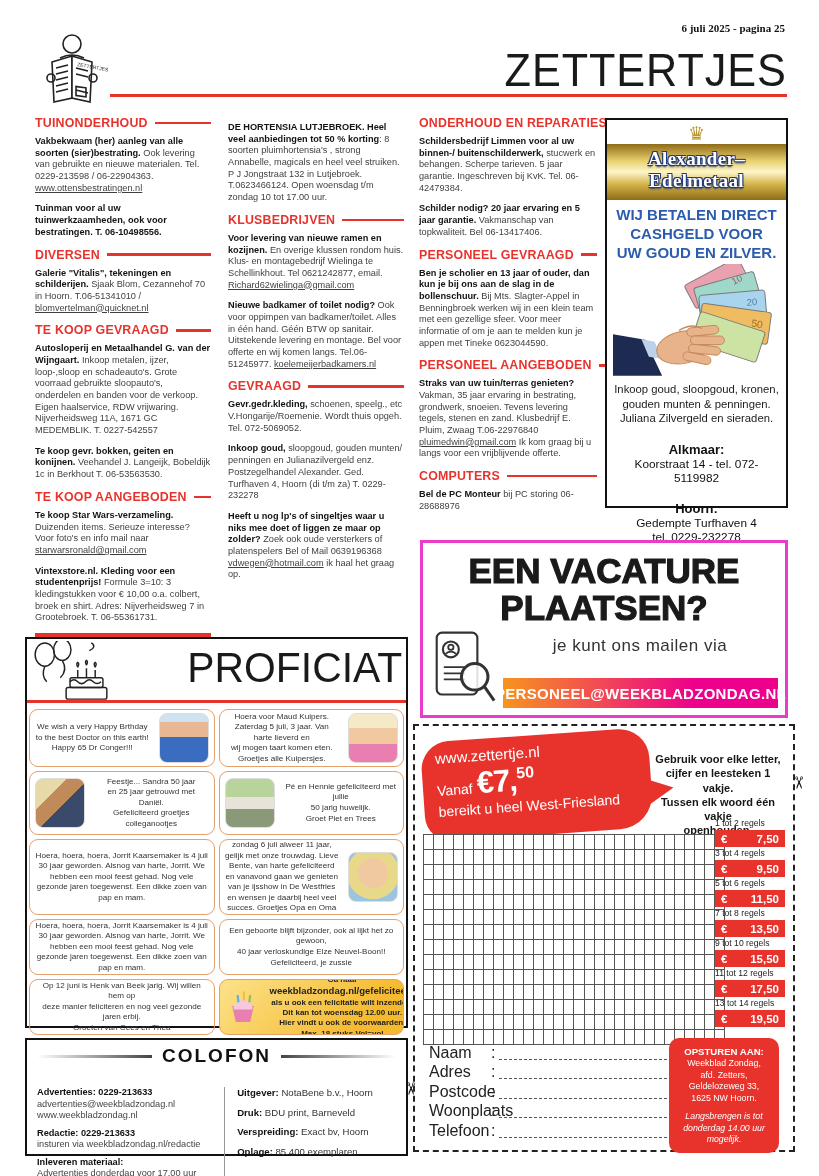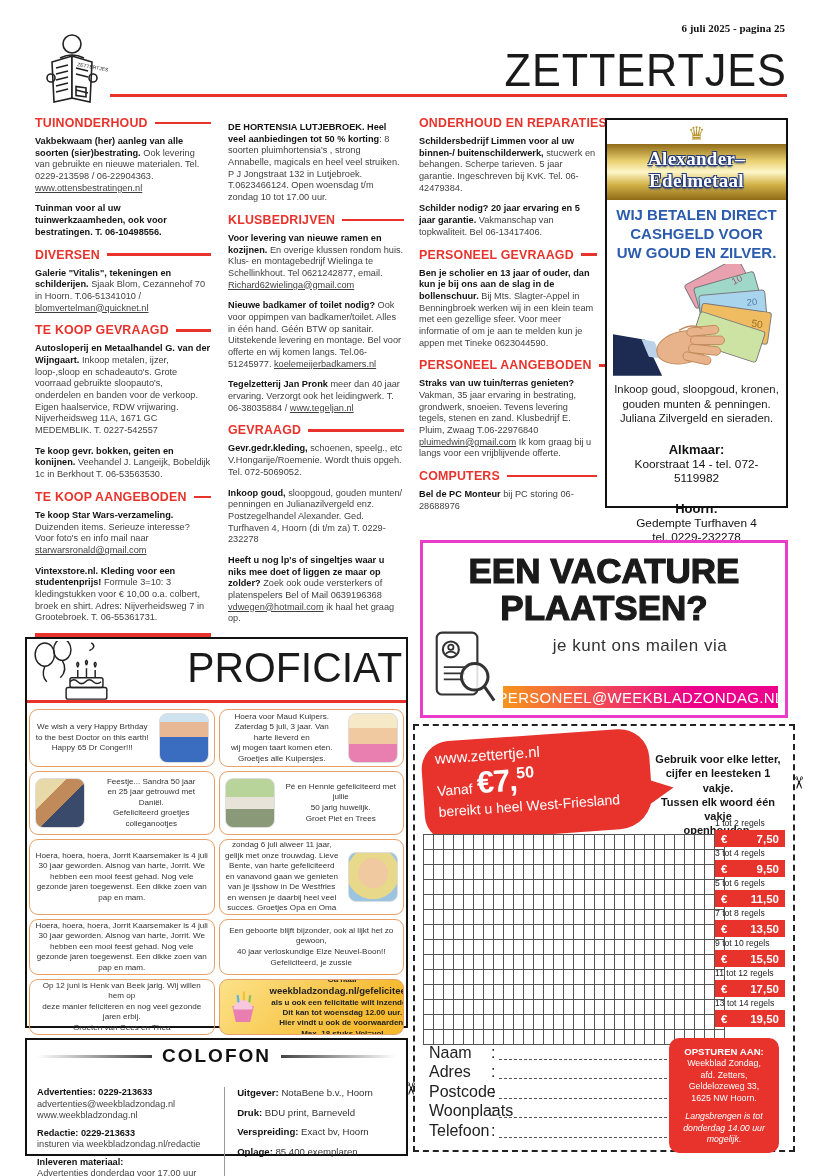--- a/index.html
+++ b/index.html
@@ -44,23 +44,23 @@
   .edel .addr{font-size:11.8px;color:#111;}
   .edel .info{font-size:9.3px;color:#111;margin-top:9px;}
   .edel .site{color:#1f62c5;font-weight:bold;font-size:11.8px;letter-spacing:.2px;cursor:pointer;}
 
   
   .vac{position:absolute;left:420px;top:540px;width:368px;height:178px;border:3px solid #e93cc8;
        background:#fff;box-sizing:border-box;}
   .vac .title{margin-top:10px;text-align:center;font-size:35px;line-height:1.05;font-weight:bold;
        color:#1a1a1a;-webkit-text-stroke:1.2px #1a1a1a;white-space:pre-line;}
   .vac .sub{margin:9px 0 7px;padding-left:72px;text-align:center;font-size:17px;color:#333;letter-spacing:.5px;}
-  .vac .banner{position:absolute;left:80px;right:7px;bottom:7px;height:22px;display:flex;align-items:center;
+  .vac .banner{position:absolute;left:80px;right:7px;bottom:7px;height:30px;display:flex;align-items:center;
        justify-content:center;background:linear-gradient(90deg,#f7941d,#ec008c 70%);color:#fff;
-       font-weight:normal;font-size:15px;letter-spacing:.3px;}
+       font-weight:bold;font-size:15px;letter-spacing:.3px;}
   .vac .icon{position:absolute;left:10px;bottom:5px;}
 
   
   .prof{position:absolute;left:25px;top:637px;width:383px;height:391px;border:2px solid #111;
         background:#fff;box-sizing:border-box;padding:4px 2px;}
   .prof-head{position:relative;height:58px;}
   .prof-title{position:absolute;right:2px;top:0;font-size:43px;color:#1a1a1a;transform:scaleX(.95);transform-origin:right;}
   .prof-rule{position:absolute;left:-2px;right:-2px;top:57px;height:3px;background:#e8332d;}
   .prof-grid{margin-top:8px;display:grid;grid-template-columns:1fr 1fr;gap:4px;
              grid-template-rows:58px 64px 76px 56px 56px;}
@@ -181,21 +181,20 @@
       <div class="red-btn">ZETTERJE.NL</div>
     </div>
   <div class="tcol col2">
       <p class="ad"><span class="b">DE HORTENSIA LUTJEBROEK. Heel veel aanbiedingen tot 50 % korting</span><span class="n">: 8 soorten pluimhortensia's , strong Annabelle, magicals en heel veel struiken. P J Jongstraat 132 in Lutjebroek. T.0623466124. Open woensdag t/m zondag 10 tot 17.00 uur.</span></p>
       <div class="sec-h">
         <span class="t">KLUSBEDRIJVEN</span>
         <span class="r"></span>
       </div>
       <p class="ad"><span class="b">Voor levering van nieuwe ramen en kozijnen. </span><span class="n">En overige klussen rondom huis. Klus- en montagebedrijf Wielinga te Schellinkhout. Tel 0621242877, email. </span><span class="l">Richard62wielinga@gmail.com</span></p>
       <p class="ad"><span class="b">Nieuwe badkamer of toilet nodig? </span><span class="n">Ook voor oppimpen van badkamer/toilet. Alles in één hand. Géén BTW op sanitair. Uitstekende levering en montage. Bel voor offerte en wij komen langs. Tel.06-51245977. </span><span class="l">koelemeijerbadkamers.nl</span></p>
-      <p class="ad"><span class="b">Tegelzetterij Jan Pronk </span><span class="n">meer dan 40 jaar ervaring. Verzorgt ook het leidingwerk. T. 06-38035884 / </span><span class="l">www.tegeljan.nl</span></p>
       <div class="sec-h">
         <span class="t">GEVRAAGD</span>
         <span class="r"></span>
       </div>
       <p class="ad"><span class="b">Gevr.gedr.kleding, </span><span class="n">schoenen, speelg., etc V.Hongarije/Roemenie. Wordt thuis opgeh. Tel. 072-5069052.</span></p>
       <p class="ad"><span class="b">Inkoop goud, </span><span class="n">sloopgoud, gouden munten/ penningen en Julianazilvergeld enz. Postzegelhandel Alexander. Ged. Turfhaven 4, Hoorn (di t/m za) T. 0229-232278</span></p>
       <p class="ad"><span class="b">Heeft u nog lp's of singeltjes waar u niks mee doet of liggen ze maar op zolder? </span><span class="n">Zoek ook oude versterkers of platenspelers Bel of Mail 0639196368 </span><span class="l">vdwegen@hotmail.com</span><span class="n"> ik haal het graag op.</span></p>
     </div>
   <div class="tcol col3">
       <div class="sec-h">

